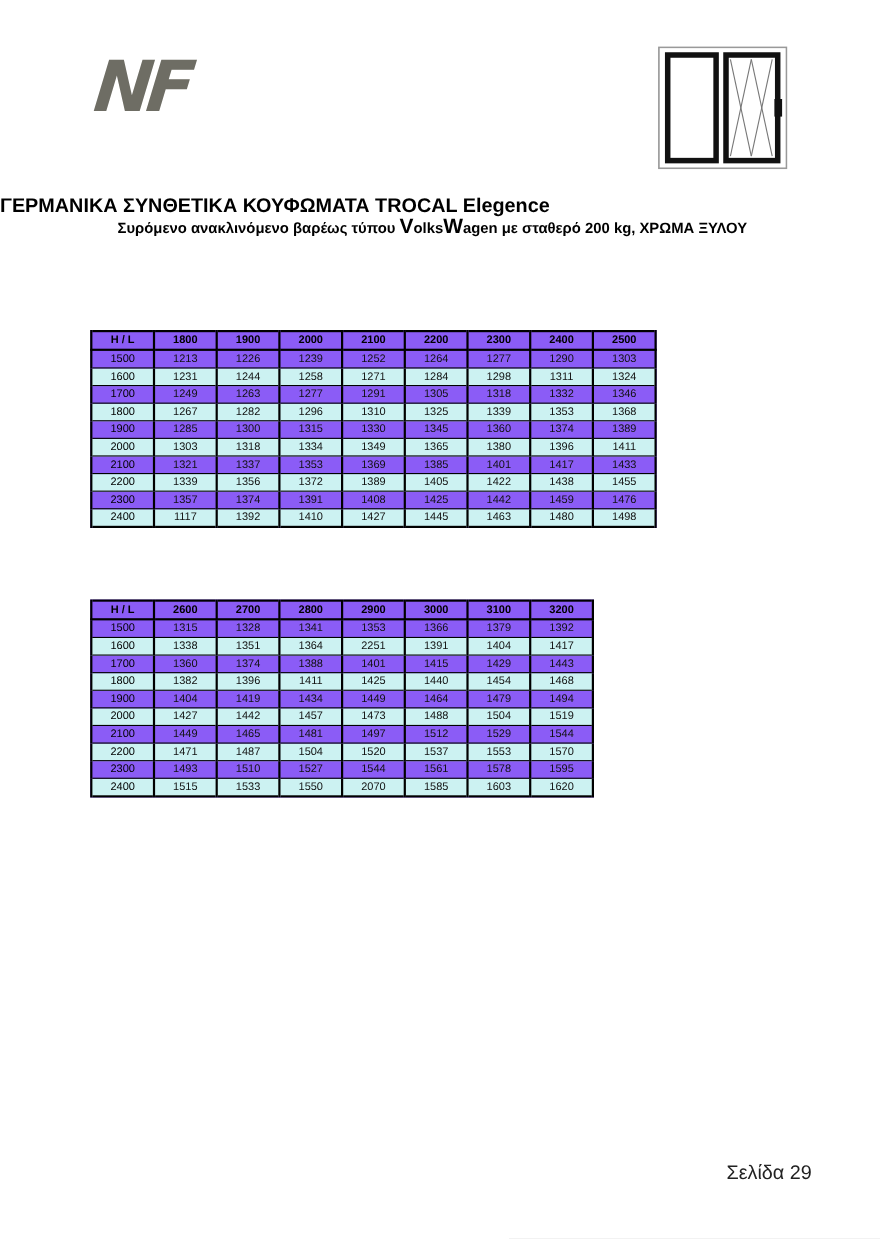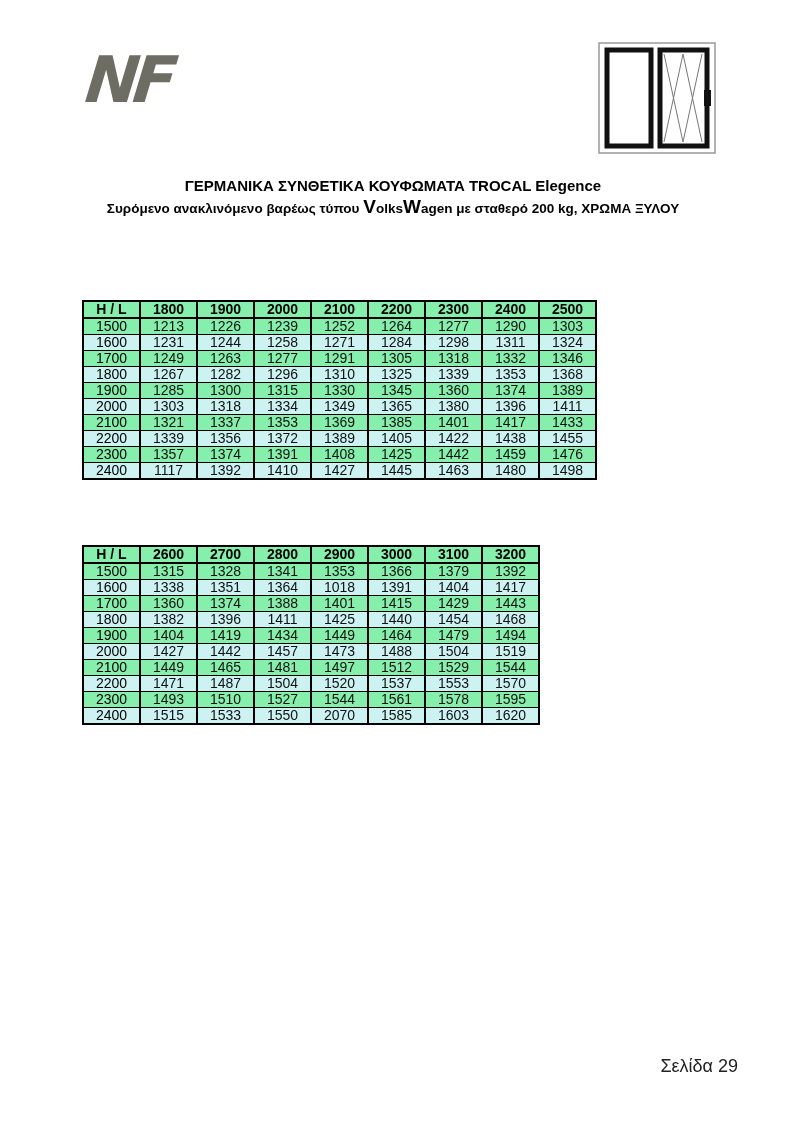--- a/index.html
+++ b/index.html
@@ -18,35 +18,35 @@
     font-family: "DejaVu Sans", sans-serif;
     font-weight: bold; font-style: italic;
     font-size: 64px; line-height: 1;
     color: #6e6d64;
     letter-spacing: -6px;
     transform: skewX(-6deg);
   }
   .window-icon { position: absolute; left: 598px; top: 42px; }
   .title-1 {
     position: absolute; top: 177px; left: 0; width: 786px;
-    text-align: center; font-weight: bold; font-size: 15px;
+    font-weight: bold; font-size: 18px;
   }
   .title-2 {
     position: absolute; top: 199px; left: 0; width: 786px;
     text-align: center; font-weight: bold; font-size: 13.5px;
     line-height: 16px;
   }
   .brand-big { font-size: 19px; }
   table.price {
     position: absolute;
     border-collapse: collapse;
     table-layout: fixed;
-    background: #86efac;
+    background: #8b5cf6;
     border: 2px solid #000;
-    font-size: 14px;
+    font-size: 10px;
   }
   table.price col { width: 57px; }
   table.price th, table.price td {
     border-left: 2px solid #000;
     border-right: 2px solid #000;
     border-top: 1px solid #000;
     border-bottom: 1px solid #000;
     height: 15px; line-height: 15px;
     text-align: center; vertical-align: middle;
     padding: 0;
@@ -264,21 +264,21 @@
           <td>1353</td>
           <td>1366</td>
           <td>1379</td>
           <td>1392</td>
         </tr>
         <tr class="hl">
           <th>1600</th>
           <td>1338</td>
           <td>1351</td>
           <td>1364</td>
-          <td>1018</td>
+          <td>2251</td>
           <td>1391</td>
           <td>1404</td>
           <td>1417</td>
         </tr>
         <tr>
           <th>1700</th>
           <td>1360</td>
           <td>1374</td>
           <td>1388</td>
           <td>1401</td>

